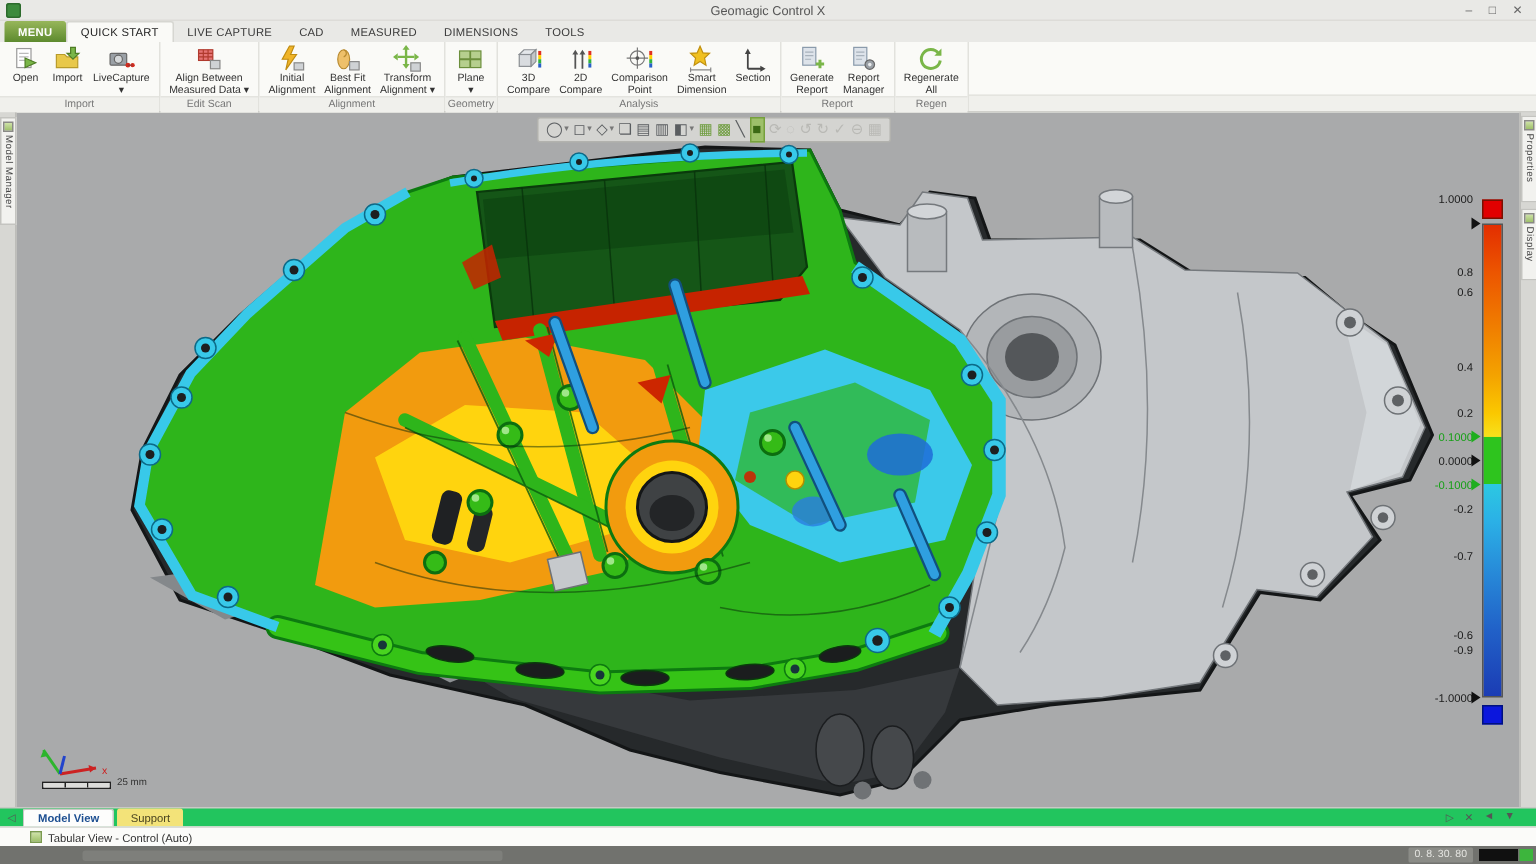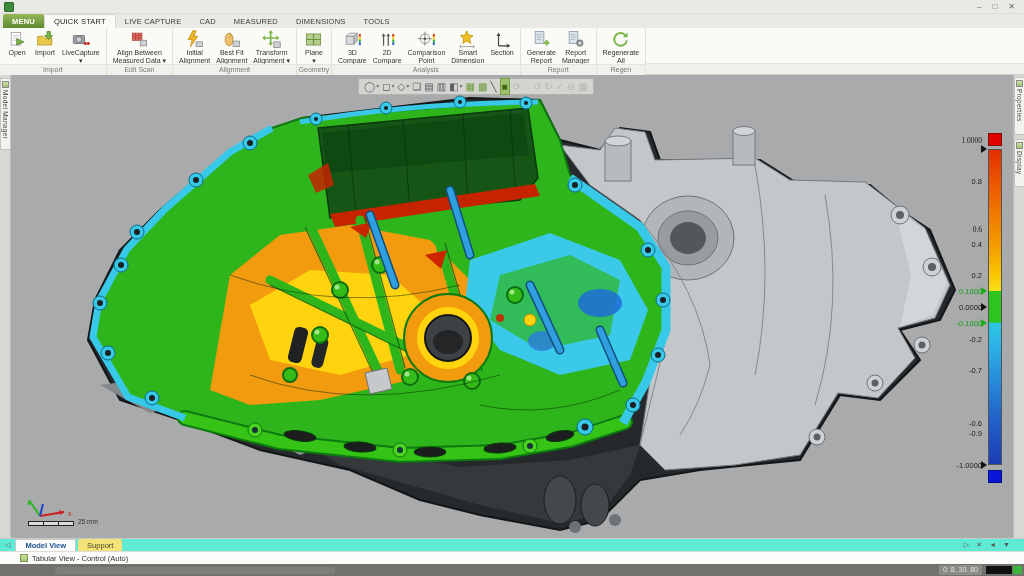--- a/index.html
+++ b/index.html
@@ -45,41 +45,42 @@
 .cbl{position:absolute;right:42px;font-size:7.5px;color:#1c1c1c;line-height:9px}
 .cbl.grn{color:#17a017}
 .cba{position:absolute;right:37px;width:0;height:0;border-top:4px solid transparent;border-bottom:4px solid transparent;border-left:6px solid #111}
 .cba.green{border-left-color:#1fae1f}
 
 .triad{position:absolute;left:20px;top:492px;width:64px;height:30px}
 .scalebar{position:absolute;left:28px;top:521px;width:46px;height:5px;background:#f4f4f2;border:1px solid #222;display:flex}
 .scalebar b{flex:1;background:#dcdcda;border-right:1px solid #222}
 .scalelabel{position:absolute;left:78px;top:518px;font-size:6.5px;color:#333}
 
-.btabs{position:absolute;top:538px;left:0;right:0;height:13px;background:#5eead4;border-top:1px solid #c9c9c5;display:flex;align-items:center;font-size:7.5px}
+.btabs{position:absolute;top:538px;left:0;right:0;height:13px;background:#22c55e;border-top:1px solid #c9c9c5;display:flex;align-items:center;font-size:7.5px}
 .btabs .chev{padding:0 5px;color:#555;font-size:7px}
 .btab{padding:0 9px;height:12px;display:flex;align-items:center;border-radius:2px 2px 0 0;margin-right:2px}
 .btab.modelview{background:#fdfdfc;border:1px solid #c9c9c5;border-bottom:none;color:#1d4f91;font-weight:bold}
 .btab.support{background:#f3e379;color:#4a4420}
 .btabs .bicons{margin-left:auto;display:flex;gap:7px;padding-right:14px;color:#555;font-size:7px}
 .tabular{position:absolute;top:551px;left:0;right:0;height:13px;background:#fbfbf9;border-top:1px solid #dcdcd8;display:flex;align-items:center;font-size:7.5px;color:#333}
 .tabular .gicon{width:8px;height:8px;margin:0 4px 0 20px;border:1px solid #7a9a4e;background:
 linear-gradient(#cfe3a8,#9ec06a)}
 .statusbar{position:absolute;top:564px;left:0;right:0;height:12px;background:#71726e;display:flex;align-items:center}
 .statusbar .track{margin-left:55px;width:280px;height:7px;background:#7e7f7b;border-radius:2px}
 .statusbar .readout{margin-left:auto;font-size:7px;color:#e4e4e0;background:#8b8c87;padding:0 4px;line-height:10px;border-radius:1px}
 .statusbar .membar{width:26px;height:8px;background:#101010;margin:0 1px 0 4px}
 .statusbar .memok{width:9px;height:8px;background:#3db53d;margin-right:2px}
 .model-svg{position:absolute;left:11px;top:75px}
 </style>
 </head>
 <body>
 
 <div class="titlebar">
   <span class="appicon"></span>
+  <span class="tbtitle">Geomagic Control X</span>
   <span class="winbtns">
     <span>–</span>
     <span>□</span>
     <span>✕</span>
   </span>
 </div>
 
 <div class="menubar">
   <span class="mitem menu">MENU</span>
   <span class="mitem active">QUICK START</span>
@@ -502,24 +503,24 @@
     <span class="vti dis">↻</span>
     <span class="vti dis">✓</span>
     <span class="vti dis">⊖</span>
     <span class="vti dis">▦</span>
   </div>
 
 <div class="cbar-block-top"></div>
 <div class="cbar"></div>
 <div class="cbar-block-bot"></div>
 <div>
-    <span class="cbl" style="top: 136px; font-family: Liberation Serif, serif;">1.0000</span>
+    <span class="cbl" style="top: 128px;">1.0000</span>
     <span class="cba black" style="top: 145px;"></span>
     <span class="cbl" style="top: 176.6px;">0.8</span>
-    <span class="cbl" style="top: 225px; font-family: Liberation Serif, serif;">0.6</span>
+    <span class="cbl" style="top: 190px;">0.6</span>
     <span class="cbl" style="top: 239.8px;">0.4</span>
     <span class="cbl" style="top: 271.4px;">0.2</span>
     <span class="cbl grn" style="top: 287.2px;">0.1000</span>
     <span class="cba green" style="top: 287.2px;"></span>
     <span class="cbl" style="top: 303px;">0.0000</span>
     <span class="cba black" style="top: 303px;"></span>
     <span class="cbl grn" style="top: 318.8px;">-0.1000</span>
     <span class="cba green" style="top: 318.8px;"></span>
     <span class="cbl" style="top: 334.6px;">-0.2</span>
     <span class="cbl" style="top: 366.2px;">-0.7</span>

